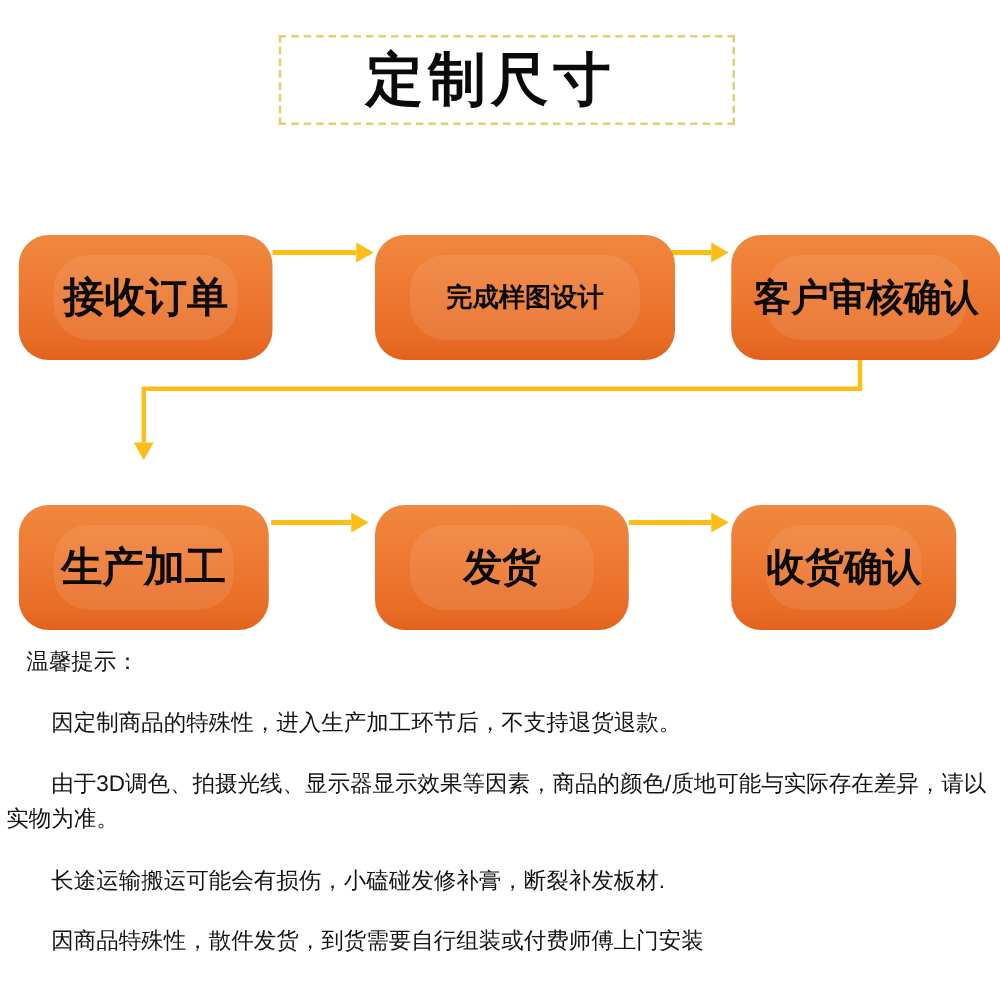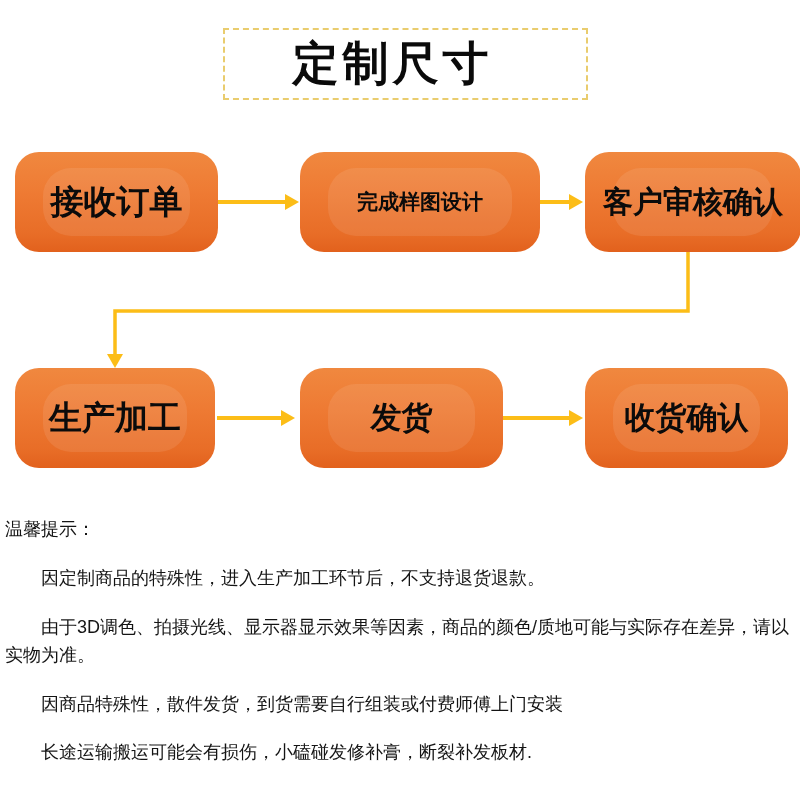--- a/index.html
+++ b/index.html
@@ -25,43 +25,43 @@
     border:2px dashed var(--title-border-gold);
     display:flex;align-items:center;justify-content:center;
     font-size:46px;font-weight:bold;letter-spacing:4px;color:#0a0a0a;
     padding-right:26px;
     text-align:right;
   }
   .flow-box{
     position:absolute;height:100px;border-radius:24px;
     background:linear-gradient(180deg,var(--box-orange-light) 0%,var(--box-orange) 42%,#e86d27 82%,var(--box-orange-dark) 100%);
     display:flex;align-items:center;justify-content:center;
-    font-weight:bold;color:#0b0b0b;
+    font-weight:bold;color:#0b0b0b;margin-top:36px;
   }
   .flow-box::after{
     content:"";position:absolute;left:28px;right:28px;top:16px;bottom:16px;
     border-radius:28px;background:rgba(255,255,255,0.09);
     pointer-events:none;
   }
   .flow-box span{position:relative;z-index:1;}
   .b1{left:15px;top:152px;width:203px;font-size:33px;}
   .b2{left:300px;top:152px;width:240px;font-size:21px;}
   .b3{left:585px;top:152px;width:216px;font-size:30px;}
   .b4{left:15px;top:368px;width:200px;font-size:33px;}
   .b5{left:300px;top:368px;width:203px;font-size:31px;}
-  .b6{left:585px;top:368px;width:203px;font-size:31px;}
+  .b6{left:585px;top:368px;width:180px;font-size:31px;}
   svg.connectors{position:absolute;left:0;top:0;width:800px;height:800px;pointer-events:none;}
   .conn{stroke:var(--arrow-yellow);stroke-width:4;fill:none;}
   .conn-thin{stroke:var(--arrow-yellow);stroke-width:3.5;fill:none;}
   .head{fill:var(--arrow-yellow);stroke:none;}
   .tips{
     position:absolute;left:5px;top:516px;width:792px;
     font-size:18px;line-height:1.55;color:#141414;
   }
-  .tips .tips-heading{margin:0 0 2px 0;font-family:Liberation Serif, serif;}
+  .tips .tips-heading{margin:0 0 2px 16px;font-family:Liberation Serif, serif;}
   .tips p.tip{margin:21px 0 0 0;text-indent:2em;}
 </style>
 </head>
 <body>
 
 <div class="title-banner">
   <span>定制尺寸</span>
 </div>
 
 <svg class="connectors" viewBox="0 0 800 800" xmlns="http://www.w3.org/2000/svg">
@@ -93,15 +93,15 @@
   <span>发货</span>
 </div>
 <div class="flow-box b6">
   <span>收货确认</span>
 </div>
 
 <div class="tips">
   <p class="tips-heading">温馨提示：</p>
   <p class="tip">因定制商品的特殊性，进入生产加工环节后，不支持退货退款。</p>
   <p class="tip">由于3D调色、拍摄光线、显示器显示效果等因素，商品的颜色/质地可能与实际存在差异，请以实物为准。</p>
+  <p class="tip">长途运输搬运可能会有损伤，小磕碰发修补膏，断裂补发板材.</p>
   <p class="tip">因商品特殊性，散件发货，到货需要自行组装或付费师傅上门安装</p>
-  <p class="tip">长途运输搬运可能会有损伤，小磕碰发修补膏，断裂补发板材.</p>
 </div>
 
 </body></html>

